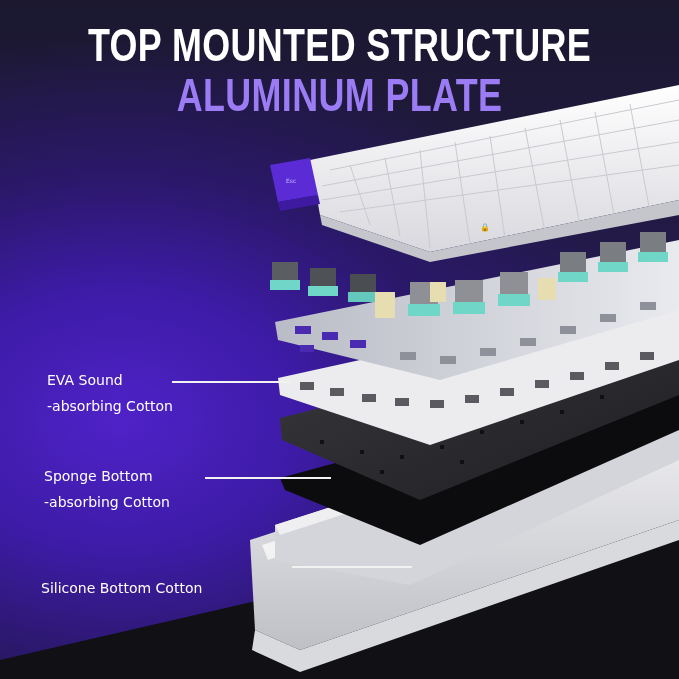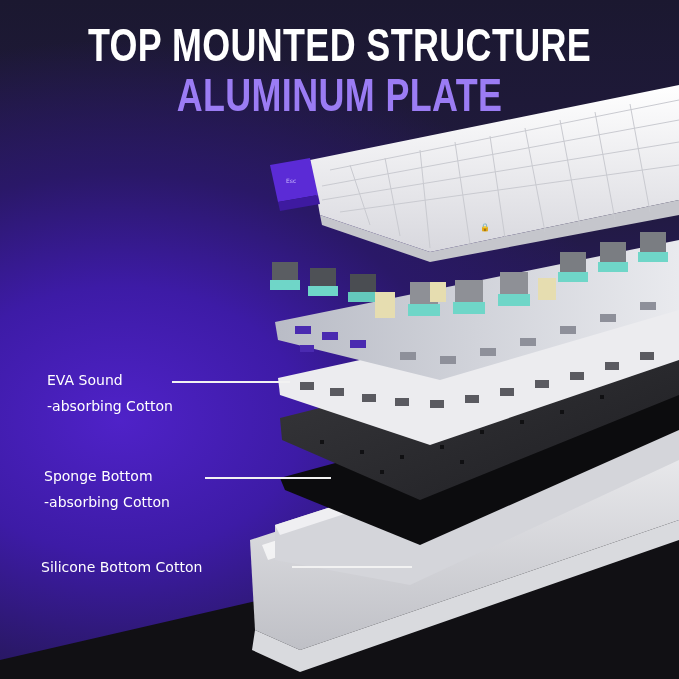--- a/index.html
+++ b/index.html
@@ -176,18 +176,18 @@
     <div>-absorbing Cotton</div>
   </div>
   <div class="leader" style="left:172px; top:381px; width:118px;"></div>
 
   <div class="label" style="left:44px; top:463px;">
     <div>Sponge Bottom</div>
     <div>-absorbing Cotton</div>
   </div>
   <div class="leader" style="left:205px; top:477px; width:126px;"></div>
 
-  <div class="label" style="left:41px; top:554px;">
+  <div class="label" style="left:41px; top:575px;">
     <div>Silicone Bottom Cotton</div>
   </div>
   <div class="leader" style="left:292px; top:566px; width:120px;"></div>
 
 </div>
 
 </body></html>

